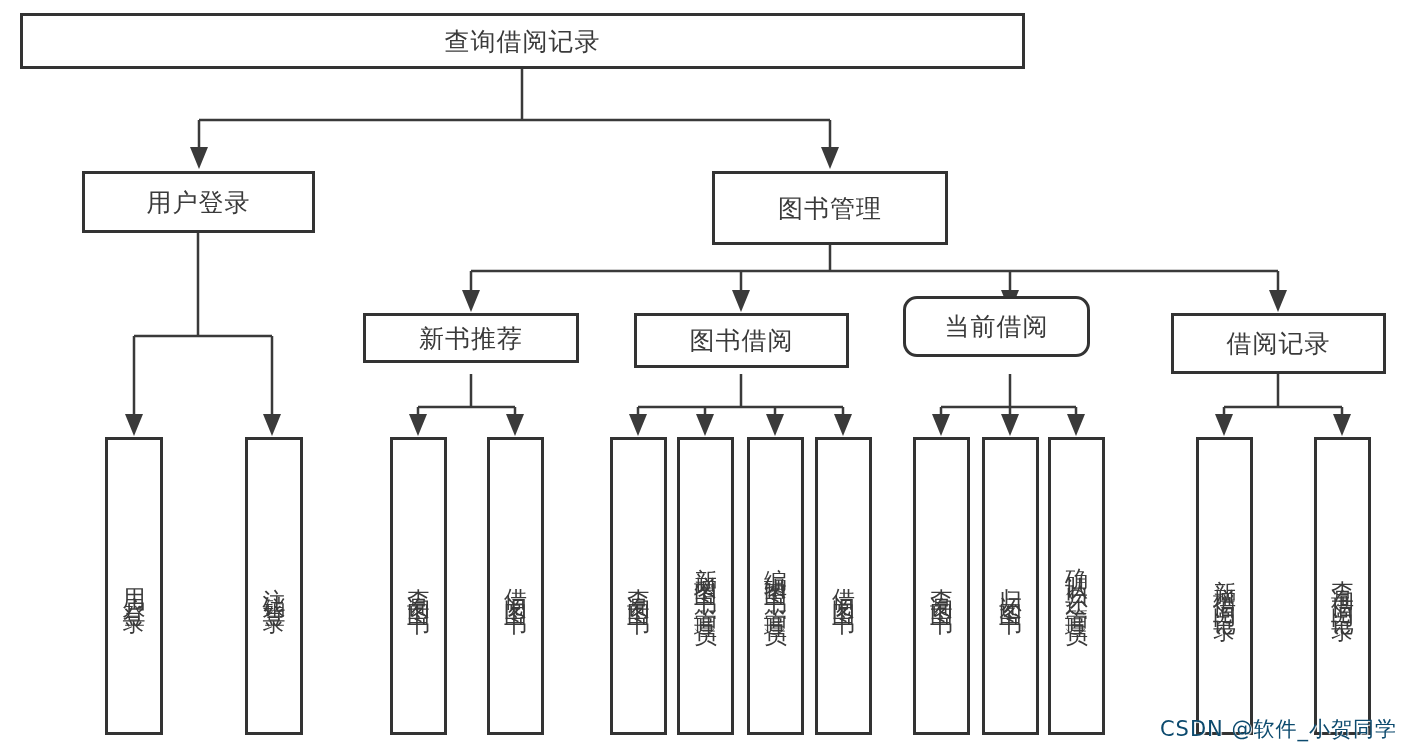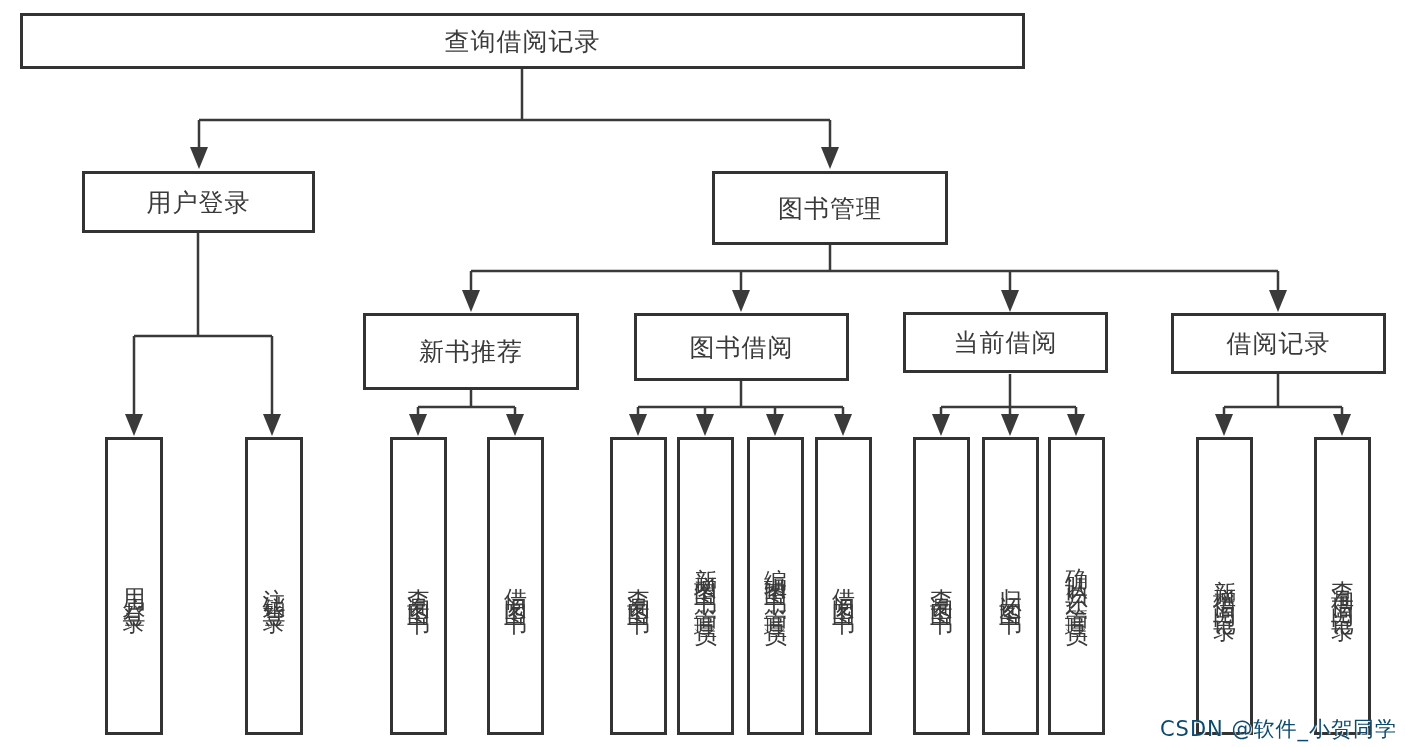--- a/index.html
+++ b/index.html
@@ -29,23 +29,23 @@
     writing-mode: vertical-rl;
     text-orientation: mixed;
     font-size: 23px;
     letter-spacing: 8px;
     line-height: 1;
   }
   
   #root        { left: 20px;   top: 13px;  width: 1005px; height: 56px; }
   #l2-login    { left: 82px;   top: 171px; width: 233px;  height: 62px; }
   #l2-mgmt     { left: 712px;  top: 171px; width: 236px;  height: 74px; }
-  #l3-new      { left: 363px;  top: 313px; width: 216px;  height: 77px; }
-  #l3-borrow   { left: 634px;  top: 313px; width: 215px;  height: 68px; }
-  #l3-current  { left: 903px;  top: 312px; width: 205px;  height: 61px; }
+  #l3-new      { left: 363px;  top: 313px; width: 216px;  height: 50px; }
+  #l3-borrow   { left: 634px;  top: 313px; width: 215px;  height: 55px; }
+  #l3-current  { left: 903px;  top: 296px; width: 187px;  height: 61px; border-radius: 14px; }
   #l3-records  { left: 1171px; top: 313px; width: 215px;  height: 61px; }
   .leaf        { top: 437px;   height: 298px; width: 57px; }
   #lf-login-0   { left: 105px; width: 58px; }
   #lf-login-1   { left: 245px; width: 58px; }
   #lf-new-0     { left: 390px; }
   #lf-new-1     { left: 487px; }
   #lf-borrow-0  { left: 610px; }
   #lf-borrow-1  { left: 677px; }
   #lf-borrow-2  { left: 747px; }
   #lf-borrow-3  { left: 815px; }

